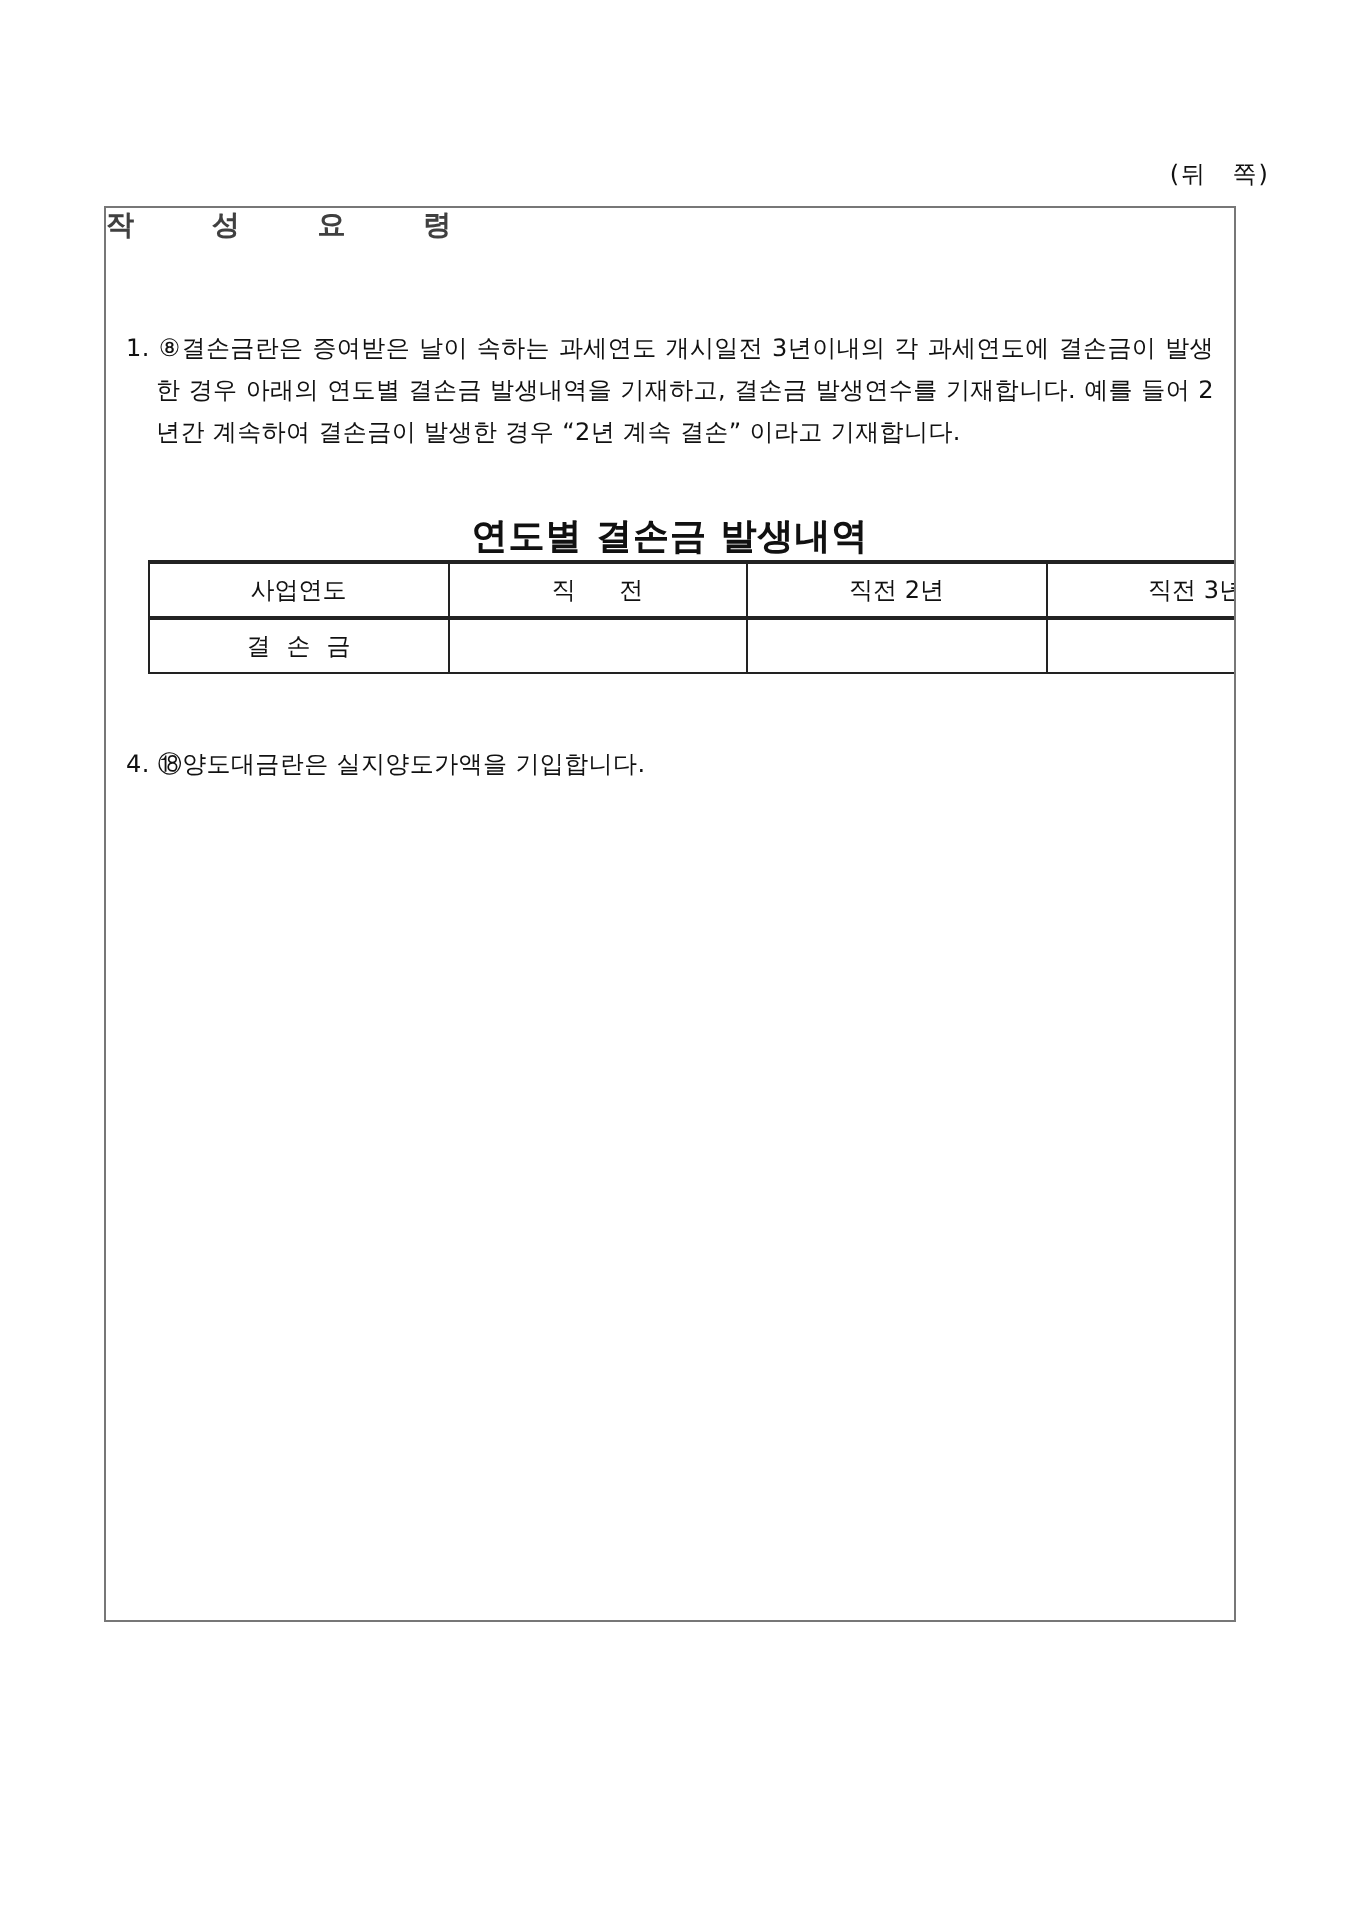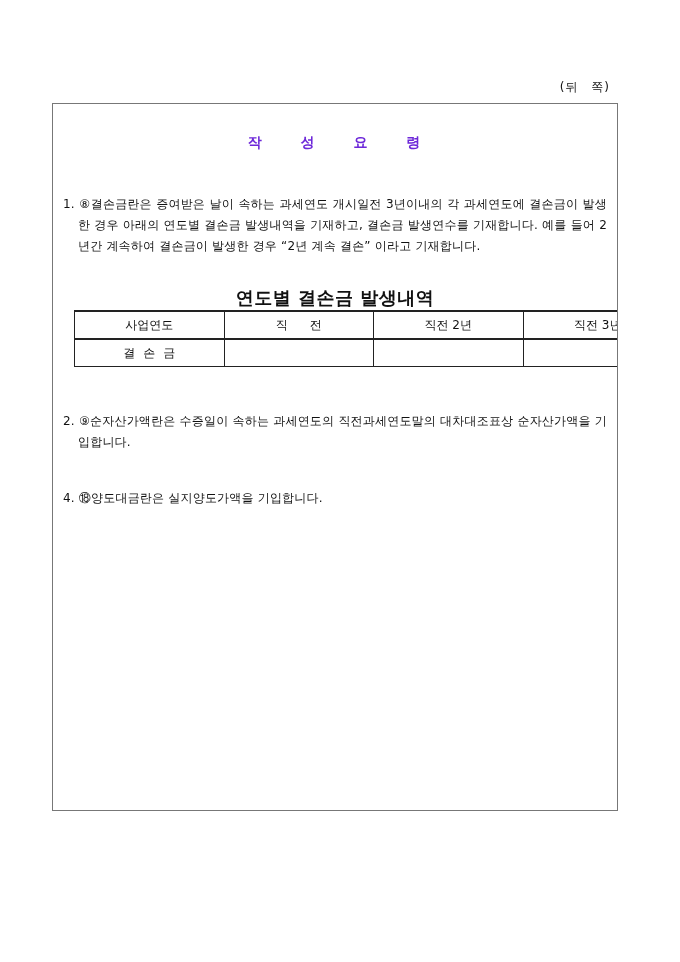--- a/index.html
+++ b/index.html
@@ -10,43 +10,42 @@
   body {
     position: relative;
     width: 680px;
     height: 962px;
     color: #111111;
     font-family: "DejaVu Sans", "Liberation Sans", sans-serif;
   }
   .corner-label {
     position: absolute;
     top: 79px;
-    right: 70px;
+    right: 45px;
     font-size: 12px;
     letter-spacing: 1px;
     word-spacing: 8px;
   }
   .form-box {
     position: absolute;
     left: 52px;
     top: 103px;
     width: 566px;
     height: 708px;
     border: 1px solid #777777;
     box-sizing: border-box;
     overflow: hidden;
   }
   .form-title {
-    margin-top: 30px;
-    text-align: center;
+    text-align: left;
     font-size: 14px;
     font-weight: bold;
     letter-spacing: 2px;
     word-spacing: 30px;
-    color: #6d28d9;
+    color: #404040;
   }
   .item {
     margin: 0 10px 0 10px;
     padding-left: 15px;
     text-indent: -15px;
     font-size: 12px;
     line-height: 21px;
     text-align: justify;
     letter-spacing: 0.2px;
   }
@@ -116,19 +115,18 @@
     <tbody>
       <tr>
         <td class="row-label">결 손 금</td>
         <td></td>
         <td></td>
         <td></td>
       </tr>
     </tbody>
   </table>
 
-  <p class="item item-2">2. ⑨순자산가액란은 수증일이 속하는 과세연도의 직전과세연도말의 대차대조표상 순자산가액을 기입합니다.</p>
 
 
   <p class="item item-4">4. ⑱양도대금란은 실지양도가액을 기입합니다.</p>
 
 
 </div>
 
 </body></html>

